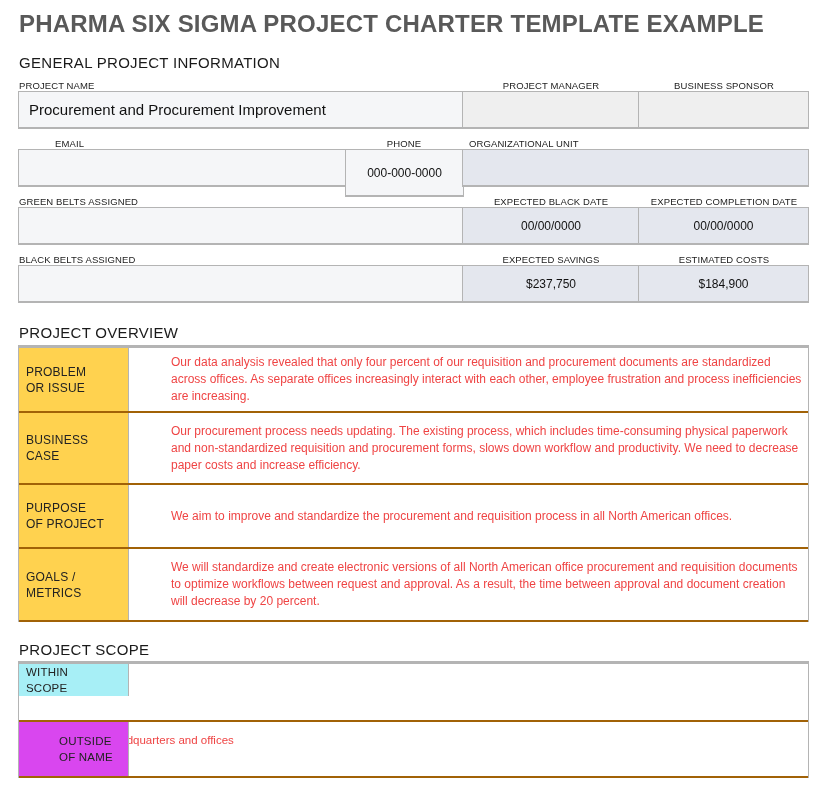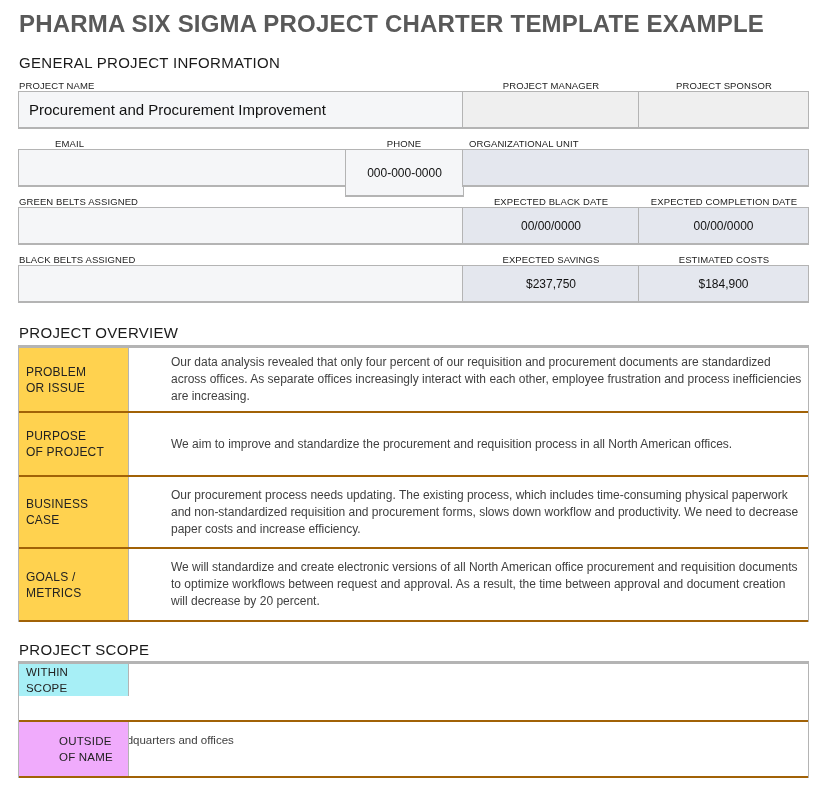--- a/index.html
+++ b/index.html
@@ -33,38 +33,38 @@
     border-top: 3px solid #b4b4b4; border-left: 1px solid #b4b4b4; border-right: 1px solid #b4b4b4;
   }
   .row { display: flex; border-bottom: 2px solid #a16207; gap: 36px; }
   .row .key {
     width: 110px; flex: none; padding-left: 7px; display: flex; align-items: center;
     font-size: 12px; color: #222; line-height: 16px; letter-spacing: 0.2px;
     border-right: 1px solid #b4b4b4;
   }
   .row .val {
     flex: 1; padding: 0 6px; display: flex; align-items: center;
-    font-size: 12px; line-height: 17px; color: #404040;
+    font-size: 12px; line-height: 17px; color: #ef4444;
   }
   .key.yellow { background: #ffd24f; }
   .key.cyan1 { background: #a7eff6; }
-  .key.cyan2 { background: #f0abfc; padding-left: 40px; }
+  .key.cyan2 { background: #d946ef; padding-left: 40px; }
   .scope .key { font-size: 11.5px; }
   .scope .val { font-size: 11.5px; }
 </style>
 </head>
 <body>
 
 <div class="title">PHARMA SIX SIGMA PROJECT CHARTER TEMPLATE EXAMPLE</div>
 
 <div class="section-title" style="top:54px;">GENERAL PROJECT INFORMATION</div>
 
 <div class="lbl" style="left:19px; top:80px;">PROJECT NAME</div>
 <div class="lbl center" style="left:463px; top:80px; width:176px;">PROJECT MANAGER</div>
-<div class="lbl center" style="left:639px; top:80px; width:170px;">PROJECT SPONSOR</div>
+<div class="lbl center" style="left:639px; top:80px; width:170px;">BUSINESS SPONSOR</div>
 
 <div class="field light big" style="left:18px; top:91px; width:446px; height:38px;">
   <span>Procurement and Procurement Improvement</span>
 </div>
 <div class="field gray center" style="left:462px; top:91px; width:178px; height:38px;">
   <span></span>
 </div>
 <div class="field gray center" style="left:638px; top:91px; width:171px; height:38px;">
   <span></span>
 </div>
@@ -115,34 +115,34 @@
 
 <div class="table" style="top:345px;">
   <div class="row" style="height:65px;">
     <div class="key yellow">
       <div><span>PROBLEM</span><br><span>OR ISSUE</span></div>
     </div>
     <div class="val">
         <span>Our data analysis revealed that only four percent of our requisition and procurement documents are standardized across offices. As separate offices increasingly interact with each other, employee frustration and process inefficiencies are increasing.</span>
       </div>
   </div>
+  <div class="row" style="height:72px;">
+    <div class="key yellow">
+      <div><span>BUSINESS</span><br><span>CASE</span></div>
+    </div>
+    <div class="val">
+        <span>Our procurement process needs updating. The existing process, which includes time-consuming physical paperwork and non-standardized requisition and procurement forms, slows down workflow and productivity. We need to decrease paper costs and increase efficiency.</span>
+      </div>
+  </div>
   <div class="row" style="height:64px;">
     <div class="key yellow">
       <div><span>PURPOSE</span><br><span>OF PROJECT</span></div>
     </div>
     <div class="val">
         <span>We aim to improve and standardize the procurement and requisition process in all North American offices.</span>
-      </div>
-  </div>
-  <div class="row" style="height:72px;">
-    <div class="key yellow">
-      <div><span>BUSINESS</span><br><span>CASE</span></div>
-    </div>
-    <div class="val">
-        <span>Our procurement process needs updating. The existing process, which includes time-consuming physical paperwork and non-standardized requisition and procurement forms, slows down workflow and productivity. We need to decrease paper costs and increase efficiency.</span>
       </div>
   </div>
   <div class="row" style="height:73px;">
     <div class="key yellow">
       <div><span>GOALS /</span><br><span>METRICS</span></div>
     </div>
     <div class="val">
         <span>We will standardize and create electronic versions of all North American office procurement and requisition documents to optimize workflows between request and approval. As a result, the time between approval and document creation will decrease by 20 percent.</span>
       </div>
   </div>

